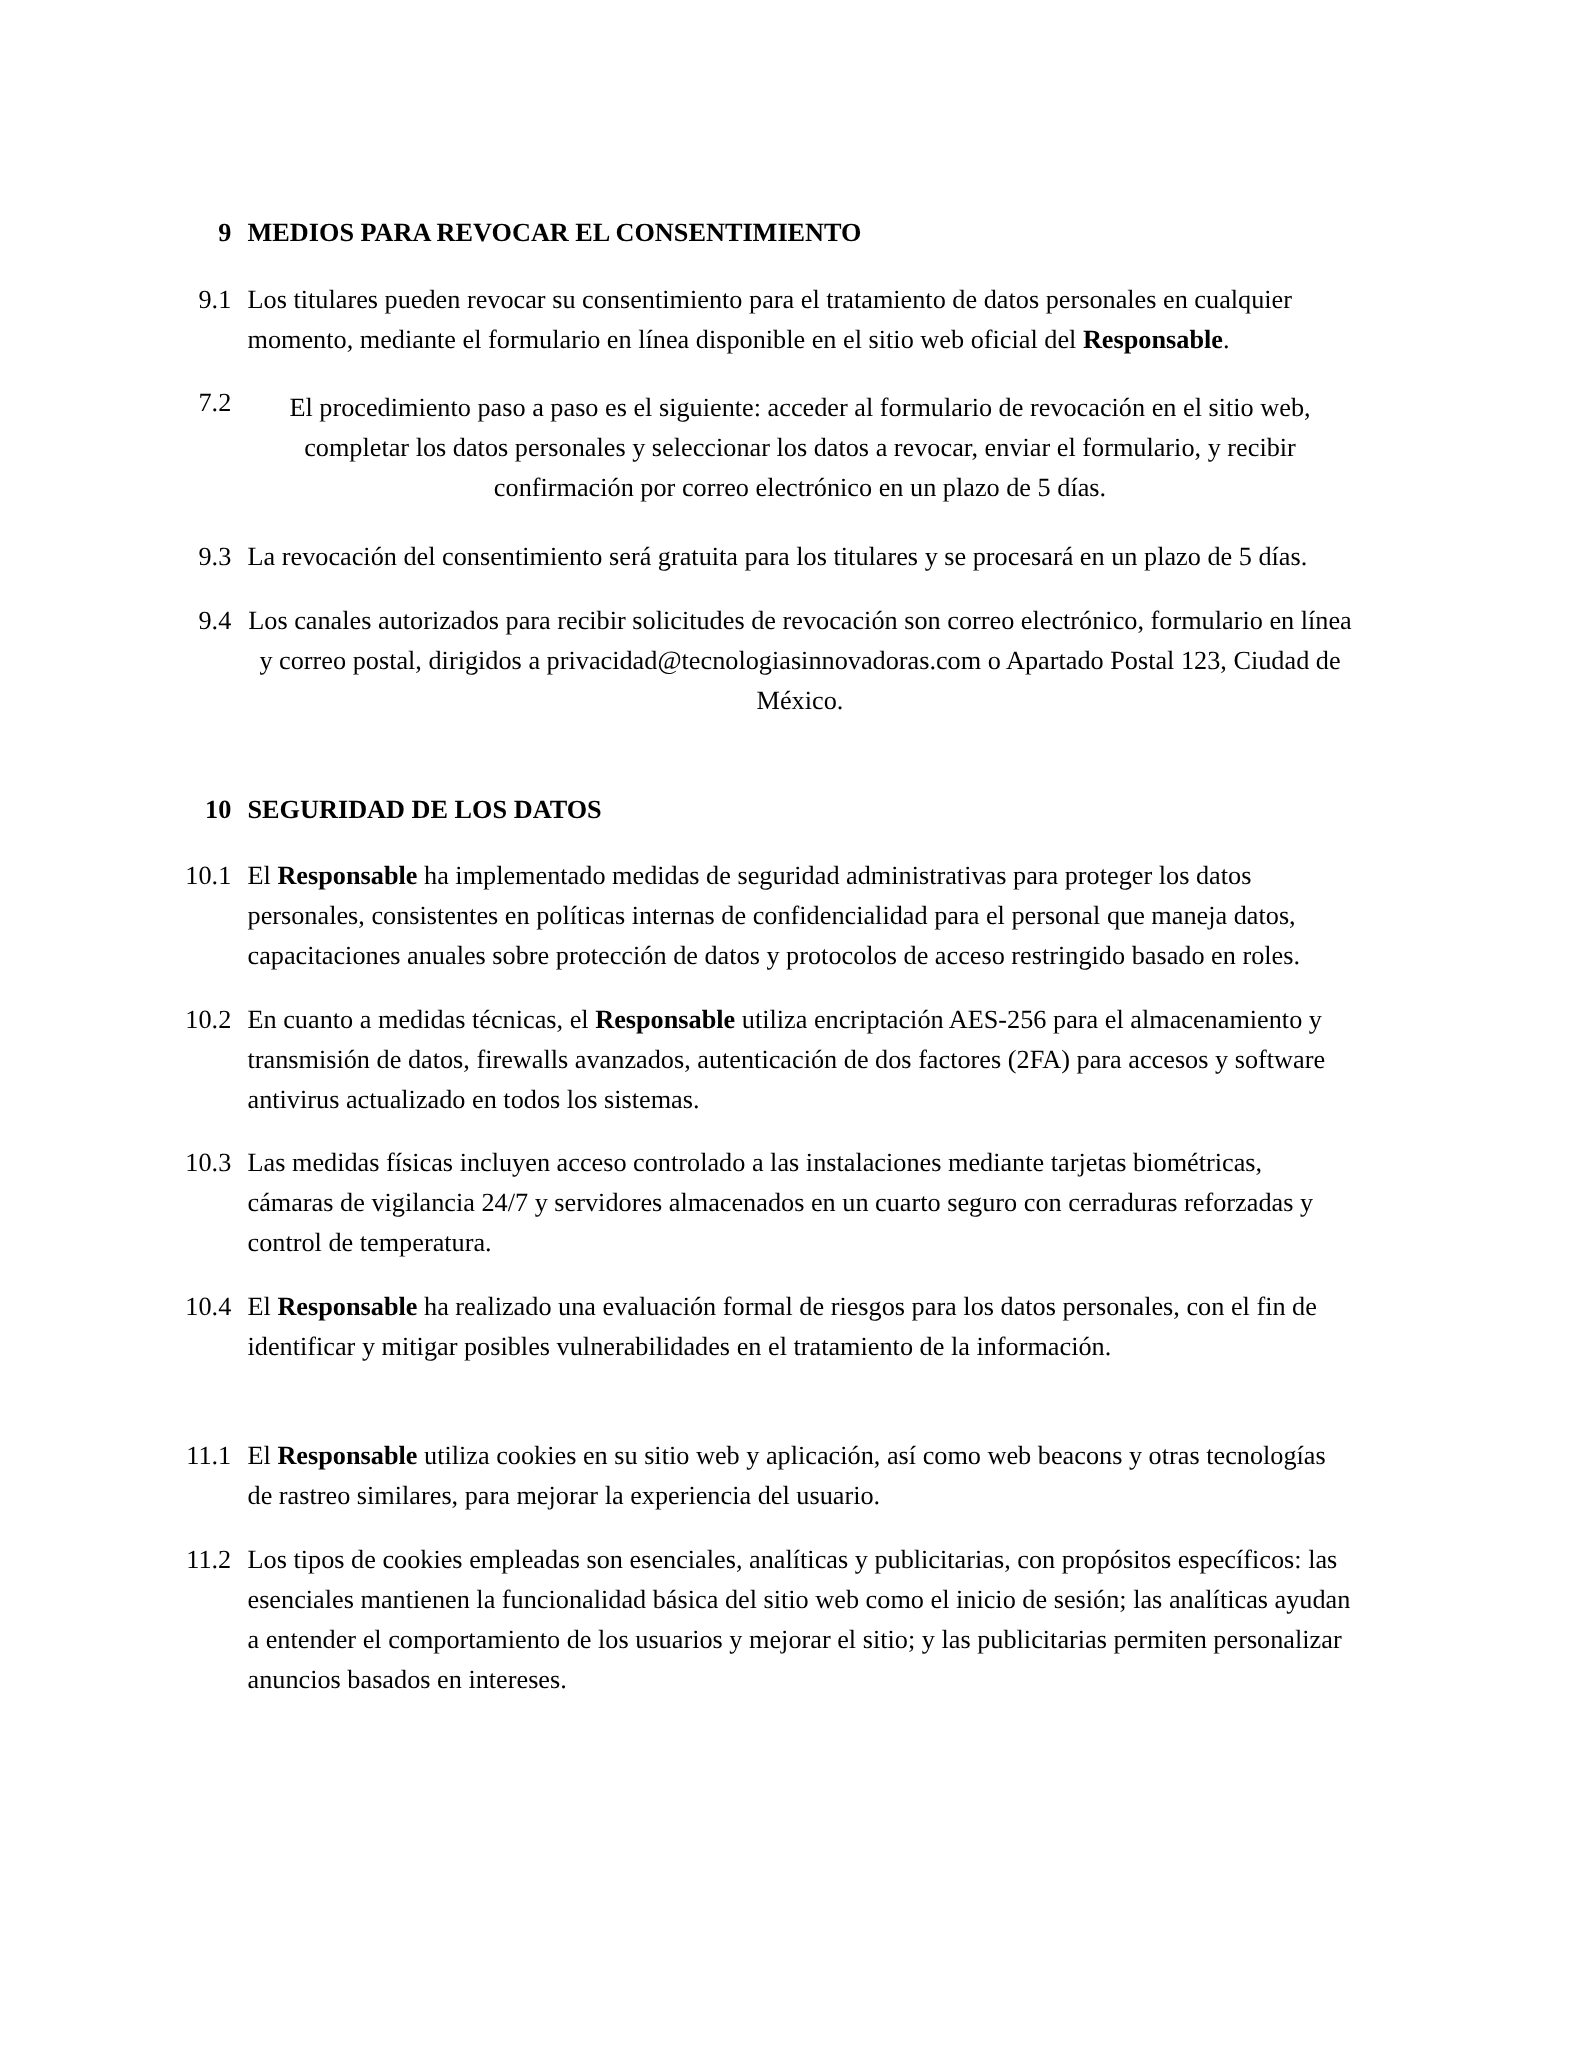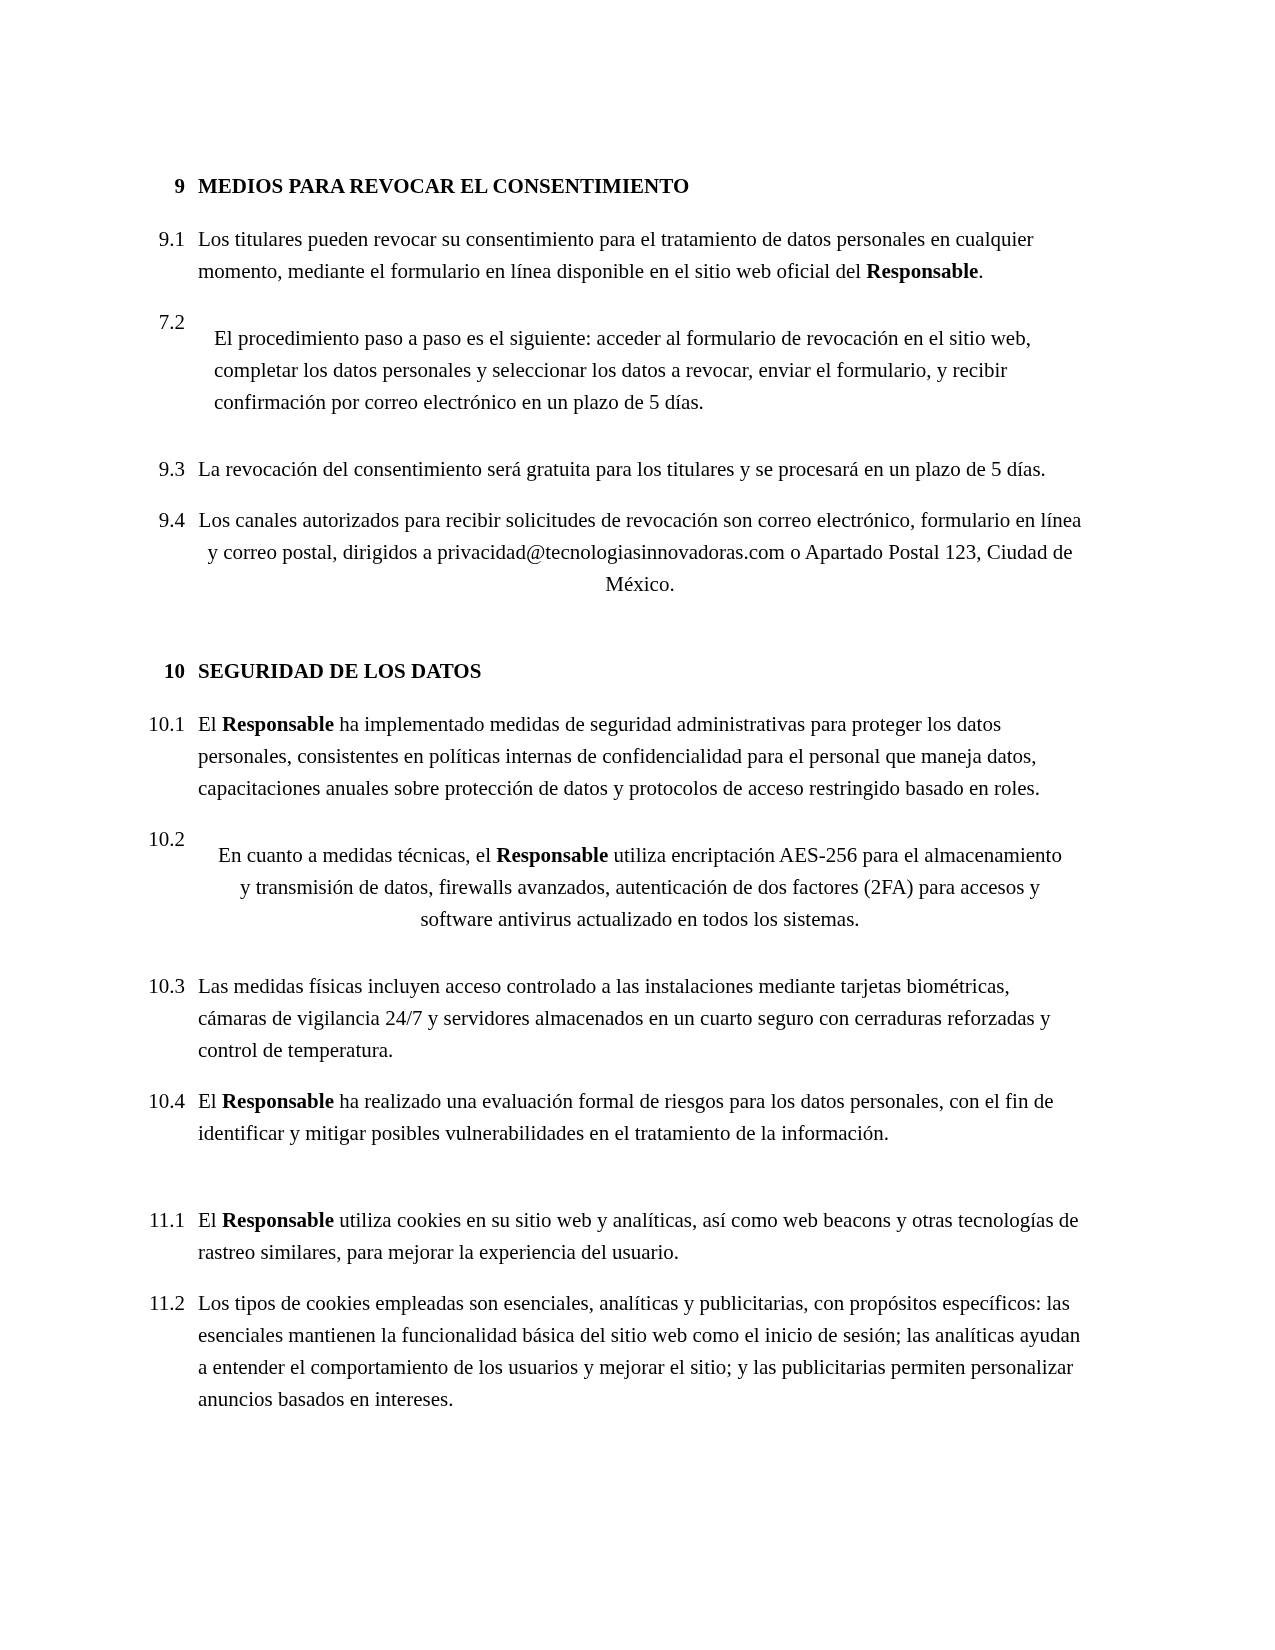--- a/index.html
+++ b/index.html
@@ -57,21 +57,21 @@
       <div class="row heading-row">
         <span class="num">9</span>
         <h2 class="body-text" style="margin: 0px; font-size: inherit; line-height: inherit; font-weight: bold;">MEDIOS PARA REVOCAR EL CONSENTIMIENTO</h2>
       </div>
       <div class="row clause-row">
         <span class="num">9.1</span>
         <p class="body-text" style="margin: 0px;"><span>Los titulares pueden revocar su consentimiento para el tratamiento de datos personales en cualquier momento, mediante el formulario en línea disponible en el sitio web oficial del </span><strong>Responsable</strong><span>.</span></p>
       </div>
       <div class="row clause-row">
         <span class="num">7.2</span>
-        <p class="body-text" style="margin: 16px;"><span>El procedimiento paso a paso es el siguiente: acceder al formulario de revocación en el sitio web, completar los datos personales y seleccionar los datos a revocar, enviar el formulario, y recibir confirmación por correo electrónico en un plazo de 5 días.</span></p>
+        <p class="body-text" style="margin: 4px; text-align: center;"><span>El procedimiento paso a paso es el siguiente: acceder al formulario de revocación en el sitio web, completar los datos personales y seleccionar los datos a revocar, enviar el formulario, y recibir confirmación por correo electrónico en un plazo de 5 días.</span></p>
       </div>
       <div class="row clause-row">
         <span class="num">9.3</span>
         <p class="body-text" style="margin: 0px;"><span>La revocación del consentimiento será gratuita para los titulares y se procesará en un plazo de 5 días.</span></p>
       </div>
       <div class="row clause-row">
         <span class="num">9.4</span>
         <p class="body-text" style="margin: 0px; text-align: center;"><span>Los canales autorizados para recibir solicitudes de revocación son correo electrónico, formulario en línea y correo postal, dirigidos a privacidad@tecnologiasinnovadoras.com o Apartado Postal 123, Ciudad de México.</span></p>
       </div>
     </section>
@@ -79,34 +79,34 @@
       <div class="row heading-row">
         <span class="num">10</span>
         <h2 class="body-text" style="margin: 0px; font-size: inherit; line-height: inherit; font-weight: bold;">SEGURIDAD DE LOS DATOS</h2>
       </div>
       <div class="row clause-row">
         <span class="num">10.1</span>
         <p class="body-text" style="margin: 0px;"><span>El </span><strong>Responsable</strong><span> ha implementado medidas de seguridad administrativas para proteger los datos personales, consistentes en políticas internas de confidencialidad para el personal que maneja datos, capacitaciones anuales sobre protección de datos y protocolos de acceso restringido basado en roles.</span></p>
       </div>
       <div class="row clause-row">
         <span class="num">10.2</span>
-        <p class="body-text" style="margin: 16px; text-align: center;"><span>En cuanto a medidas técnicas, el </span><strong>Responsable</strong><span> utiliza encriptación AES-256 para el almacenamiento y transmisión de datos, firewalls avanzados, autenticación de dos factores (2FA) para accesos y software antivirus actualizado en todos los sistemas.</span></p>
+        <p class="body-text" style="margin: 0px;"><span>En cuanto a medidas técnicas, el </span><strong>Responsable</strong><span> utiliza encriptación AES-256 para el almacenamiento y transmisión de datos, firewalls avanzados, autenticación de dos factores (2FA) para accesos y software antivirus actualizado en todos los sistemas.</span></p>
       </div>
       <div class="row clause-row">
         <span class="num">10.3</span>
         <p class="body-text" style="margin: 0px;"><span>Las medidas físicas incluyen acceso controlado a las instalaciones mediante tarjetas biométricas, cámaras de vigilancia 24/7 y servidores almacenados en un cuarto seguro con cerraduras reforzadas y control de temperatura.</span></p>
       </div>
       <div class="row clause-row">
         <span class="num">10.4</span>
         <p class="body-text" style="margin: 0px;"><span>El </span><strong>Responsable</strong><span> ha realizado una evaluación formal de riesgos para los datos personales, con el fin de identificar y mitigar posibles vulnerabilidades en el tratamiento de la información.</span></p>
       </div>
     </section>
     <section class="section">
       <div class="row clause-row">
         <span class="num">11.1</span>
-        <p class="body-text" style="margin: 0px;"><span>El </span><strong>Responsable</strong><span> utiliza cookies en su sitio web y analíticas, así como web beacons y otras tecnologías de rastreo similares, para mejorar la experiencia del usuario.</span></p>
+        <p class="body-text" style="margin: 0px;"><span>El </span><strong>Responsable</strong><span> utiliza cookies en su sitio web y aplicación, así como web beacons y otras tecnologías de rastreo similares, para mejorar la experiencia del usuario.</span></p>
       </div>
       <div class="row clause-row">
         <span class="num">11.2</span>
         <p class="body-text" style="margin: 0px;"><span>Los tipos de cookies empleadas son esenciales, analíticas y publicitarias, con propósitos específicos: las esenciales mantienen la funcionalidad básica del sitio web como el inicio de sesión; las analíticas ayudan a entender el comportamiento de los usuarios y mejorar el sitio; y las publicitarias permiten personalizar anuncios basados en intereses.</span></p>
       </div>
     </section>
   </main>
 
 </body></html>

